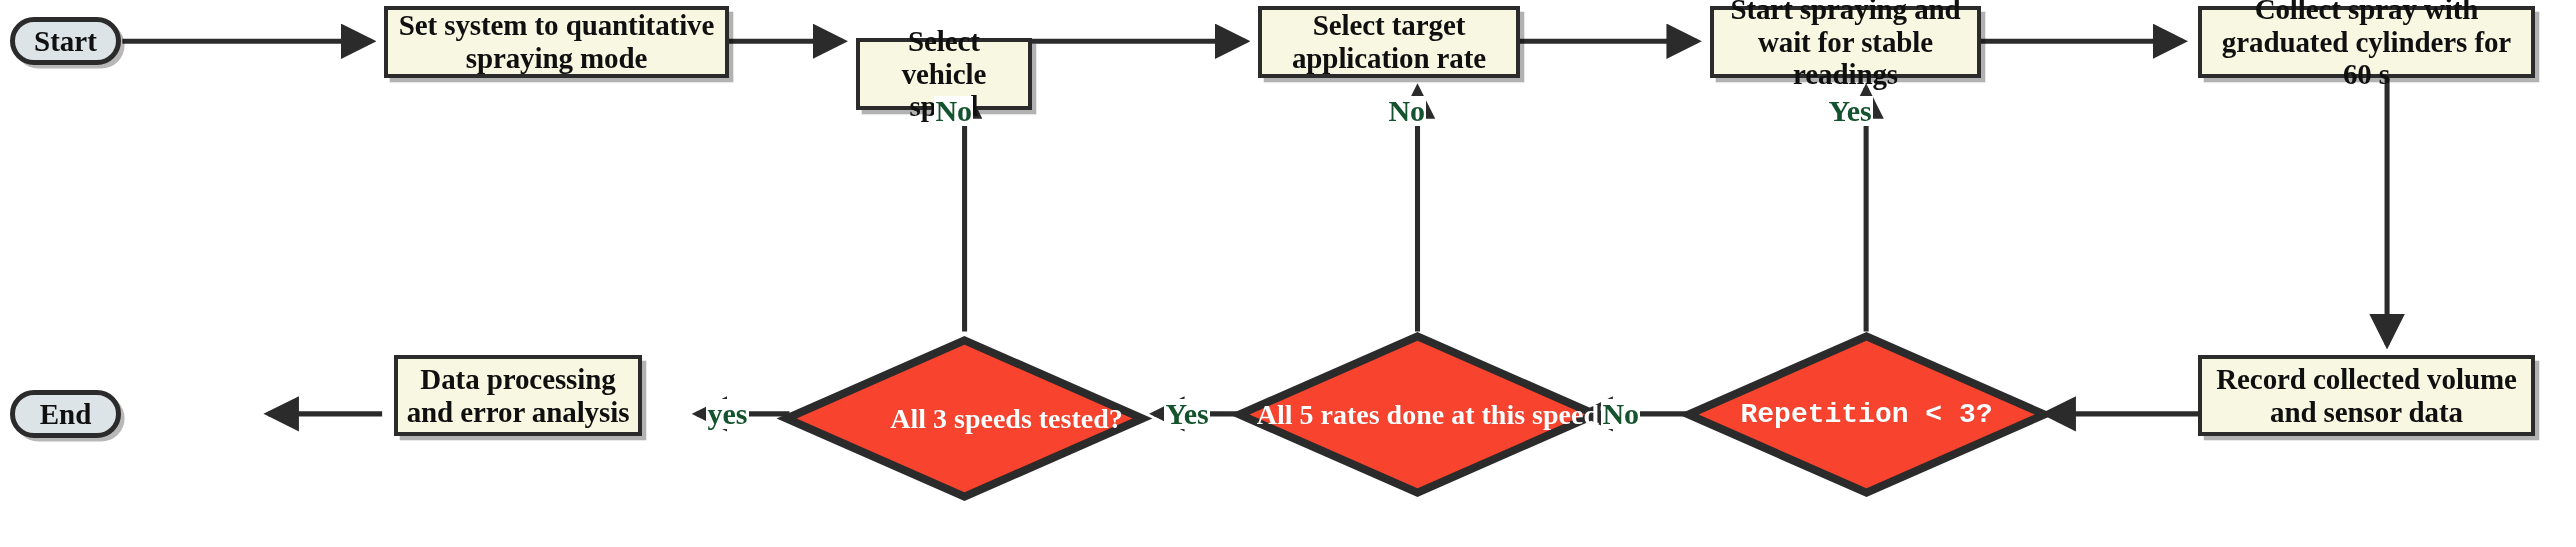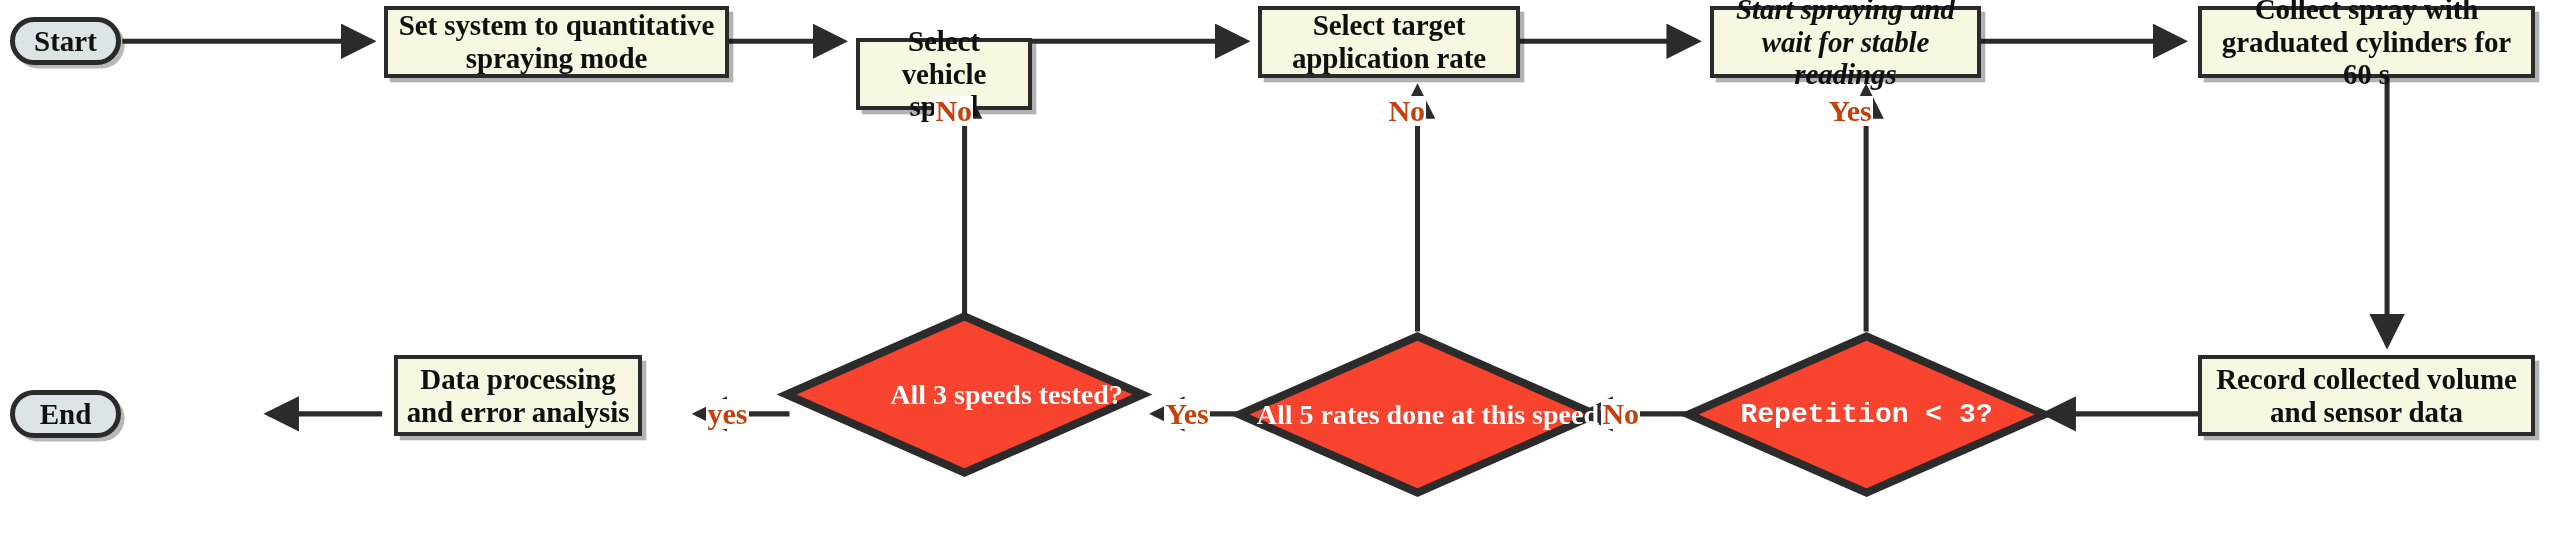--- a/index.html
+++ b/index.html
@@ -71,21 +71,21 @@
     color: #FFFFFF;
     font-weight: bold;
     font-size: 28px;
     line-height: 1.18;
     pointer-events: none;
     text-shadow: 0 0 0.7px rgba(0,0,0,0.25);
   }
   
   .elabel {
     position: absolute;
-    color: #c2410c;
+    color: #14532d;
     font-weight: bold;
     font-size: 30px;
     line-height: 1;
     white-space: nowrap;
     background: #ffffff;
     padding: 0 1.4px;
   }
 </style>
 </head>
 <body>
@@ -139,21 +139,21 @@
   </div>
 
   <div class="node proc" style="left:856px; top:5.8px; width:176px; height:72px;margin-top:32px;">
     <span>Select vehicle speed</span>
   </div>
 
   <div class="node proc" style="left:1258px; top:5.8px; width:262px; height:72px;">
     <span>Select target application rate</span>
   </div>
 
-  <div class="node proc" style="left:1710px; top:5.8px; width:271px; height:72px;font-style:italic;">
+  <div class="node proc" style="left:1710px; top:5.8px; width:271px; height:72px;">
     <span>Start spraying and wait for stable readings</span>
   </div>
 
   <div class="node proc" style="left:2198px; top:5.8px; width:337px; height:72px;text-align:center;">
     <span>Collect spray with graduated cylinders for 60 s</span>
   </div>
 
   <div class="node proc" style="left:2198px; top:355px; width:337px; height:81px;">
     <span>Record collected volume and sensor data</span>
   </div>
@@ -165,21 +165,21 @@
     <div class="diamond-label">Repetition &lt; 3?</div>
   </div>
 
   <div class="diamond-wrap" style="left:1235px; top:332px; width:365px; height:165px;">
     <svg viewBox="0 0 504 228" width="365" height="165">
       <polygon points="252,6 498,114 252,222 6,114" fill="#F8432E" stroke="#2B2B2B" stroke-width="11" stroke-linejoin="miter"></polygon>
     </svg>
     <div class="diamond-label" style="padding:0 17.4px;">All 5 rates done at this speed?</div>
   </div>
 
-  <div class="diamond-wrap" style="left:782px; top:312px; width:365px; height:165px;">
+  <div class="diamond-wrap" style="left:782px; top:336px; width:365px; height:165px;">
     <svg viewBox="0 0 504 228" width="365" height="165">
       <polygon points="252,6 498,114 252,222 6,114" fill="#F8432E" stroke="#2B2B2B" stroke-width="11" stroke-linejoin="miter"></polygon>
     </svg>
     <div class="diamond-label" style="padding:0 42px;">All 3 speeds tested?</div>
   </div>
 
   <div class="node proc" style="left:394px; top:355px; width:248px; height:81px;">
     <span>Data processing and error analysis</span>
   </div>
 

